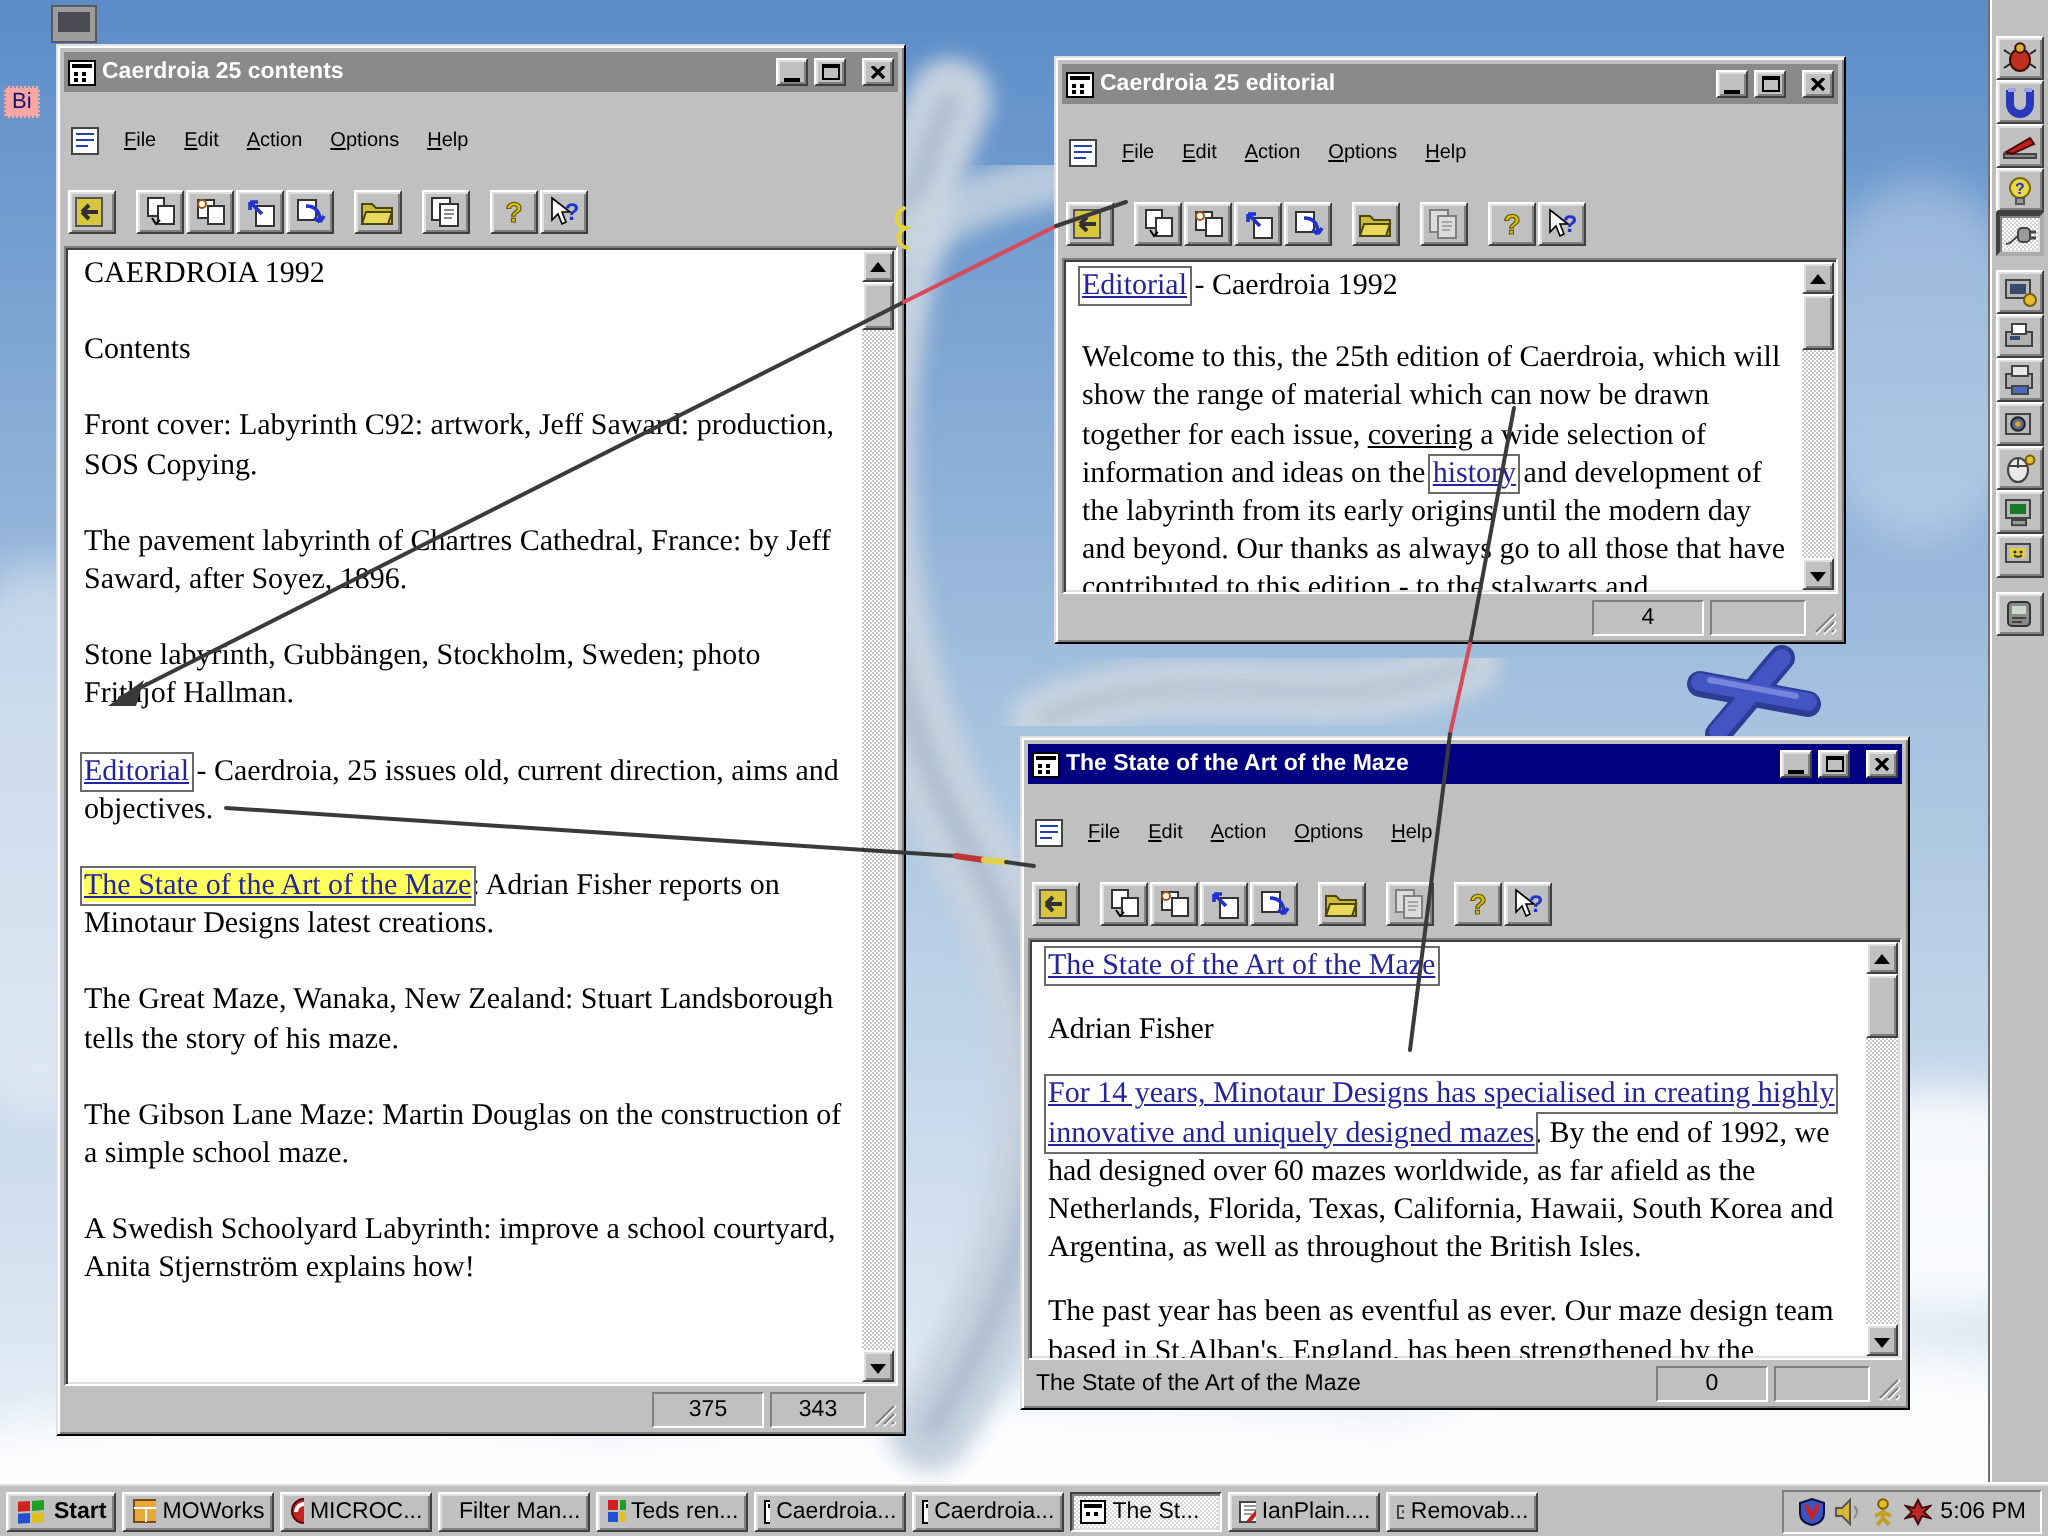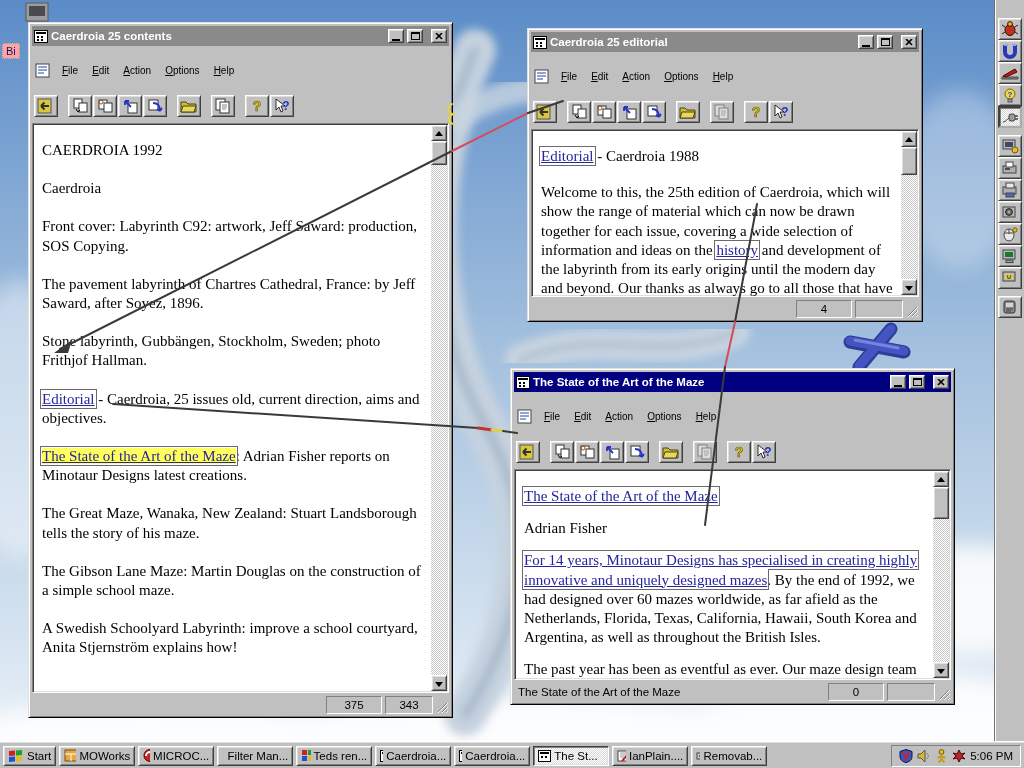--- a/index.html
+++ b/index.html
@@ -30,29 +30,29 @@
   .menu-item{display:inline-block;padding:2px 7px;cursor:default}
   .menu-item::first-letter{text-decoration:underline}
   .menu-doc{margin:0 4px 0 1px}
   .toolbar{height:28px;flex:0 0 28px;display:flex;align-items:center;gap:1px;padding:2px 2px 3px}
   .tbtn{width:24px;height:22px;padding:0;display:grid;place-items:center}
   .tbtn.disabled svg{opacity:.45;filter:grayscale(1)}
   .tgap{width:8px;flex:0 0 8px}
   .content{flex:1;min-height:0;display:flex;background:#fff;margin-bottom:3px;
            border:1px solid;border-color:#808080 #fff #fff #808080;
            box-shadow:inset 1px 1px 0 #404040,inset -1px -1px 0 #dfdfdf}
-  .doc{flex:1;min-width:0;overflow:hidden;padding:17px 5px 0 9px;color:#000;
+  .doc{flex:1;min-width:0;overflow:hidden;padding:4px 5px 0 9px;color:#000;
        font-family:"Liberation Serif","DejaVu Serif",serif;font-size:15px;line-height:19.2px}
   .doc p{margin:0 0 19px}
   .ed .doc p{margin:0 0 17px}
   .mz .doc p{margin:0 0 13px}
   .dlink{color:#24249c;text-decoration:underline}
   .lbox{outline:1px solid #6a6a6a;outline-offset:1px}
   .hly{background:#ffff5e}
-  .uplain{}
+  .uplain{text-decoration:underline}
   
   .vscroll{flex:0 0 16px;display:flex;flex-direction:column;margin:1px 1px 1px 0}
   .sarrow{height:16px;flex:0 0 16px;position:relative;padding:0}
   .sarrow.up::after{content:"";position:absolute;left:3px;top:5px;border:4px solid transparent;
                     border-bottom:5px solid #000;border-top:0}
   .sarrow.down::after{content:"";position:absolute;left:3px;top:6px;border:4px solid transparent;
                       border-top:5px solid #000;border-bottom:0}
   .strack{flex:1;position:relative;
           background-image:conic-gradient(#fff 25%,#c8c8c8 0 50%,#fff 0 75%,#c8c8c8 0);
           background-size:2px 2px}
@@ -74,21 +74,21 @@
                background-image:conic-gradient(#fff 25%,#d4d4d4 0 50%,#fff 0 75%,#d4d4d4 0);
                background-size:2px 2px}
   .sgap{height:7px;flex:0 0 7px}
   
   #taskbar{position:absolute;left:0;right:0;bottom:0;height:26px;background:#c0c0c0;z-index:60;
            border-top:1px solid #dfdfdf;box-shadow:0 -1px 0 #fff;
            display:flex;align-items:center;gap:3px;padding:0 3px;box-sizing:border-box}
   .task{height:20px;display:flex;align-items:center;gap:3px;padding:0 4px;font-size:11.5px;
         white-space:nowrap;overflow:hidden;font-family:inherit}
   .task.app{width:76px;flex:0 0 76px}
-  .task.start{font-weight:normal;flex:0 0 auto}
+  .task.start{font-weight:bold;flex:0 0 auto}
   .task.pressed{border-color:#404040 #fff #fff #404040;
                 box-shadow:inset 1px 1px 0 #808080,inset -1px -1px 0 #dfdfdf;
                 background-image:conic-gradient(#fff 25%,#d9d9d9 0 50%,#fff 0 75%,#d9d9d9 0);
                 background-size:2px 2px;font-weight:normal}
   #tray{margin-left:auto;height:20px;display:flex;align-items:center;gap:4px;padding:0 7px;font-size:11.5px}
   
   #overlay{position:absolute;inset:0;z-index:50;pointer-events:none}
 </style>
 </head>
 <body>
@@ -234,21 +234,21 @@
     <button class="tbtn raised">
         <svg width="18" height="16">
           <path d="M3 1 L3 12 L6 9 L8 14 L10 13 L8 8 L12 8 Z" fill="#fff" stroke="#000" stroke-width=".8"></path>
           <text x="13" y="12" text-anchor="middle" font-size="12" font-weight="bold" fill="#2233cc">?</text>
         </svg>
       </button>
   </div>
   <div class="content">
     <div class="doc">
       <p>CAERDROIA 1992</p>
-      <p>Caerdroia</p>
+      <p>Contents</p>
       <p>Front cover: Labyrinth C92: artwork, Jeff Saward: production, SOS Copying.</p>
       <p>The pavement labyrinth of Chartres Cathedral, France: by Jeff Saward, after Soyez, 1896.</p>
       <p>Stone labyrinth, Gubbängen, Stockholm, Sweden; photo Frithjof Hallman.</p>
       <p><span class="dlink lbox">Editorial</span><span> - Caerdroia, 25 issues old, current direction, aims and objectives.</span></p>
       <p><span class="dlink lbox hly">The State of the Art of the Maze</span><span>: Adrian Fisher reports on Minotaur Designs latest creations.</span></p>
       <p>The Great Maze, Wanaka, New Zealand: Stuart Landsborough tells the story of his maze.</p>
       <p>The Gibson Lane Maze: Martin Douglas on the construction of a simple school maze.</p>
       <p>A Swedish Schoolyard Labyrinth: improve a school courtyard, Anita Stjernström explains how!</p>
 
     </div>
@@ -365,21 +365,21 @@
       </button>
     <button class="tbtn raised">
         <svg width="18" height="16">
           <path d="M3 1 L3 12 L6 9 L8 14 L10 13 L8 8 L12 8 Z" fill="#fff" stroke="#000" stroke-width=".8"></path>
           <text x="13" y="12" text-anchor="middle" font-size="12" font-weight="bold" fill="#2233cc">?</text>
         </svg>
       </button>
   </div>
   <div class="content">
     <div class="doc">
-      <p><span class="dlink lbox">Editorial</span><span> - Caerdroia 1988</span></p>
+      <p><span class="dlink lbox">Editorial</span><span> - Caerdroia 1992</span></p>
       <p><span>Welcome to this, the 25th edition of Caerdroia, which will show the range of material which can now be drawn together for each issue, </span><span class="uplain">covering</span><span> a wide selection of information and ideas on the </span><span class="dlink lbox">history</span><span> and development of the labyrinth from its early origins until the modern day and beyond. Our thanks as always go to all those that have contributed to this edition - to the stalwarts and newcomers alike - and we extend our usual invitation to all of you to submit material for future issues.</span></p>
     </div>
     <div class="vscroll">
       <button class="sarrow up raised"></button>
       <div class="strack">
           <div class="sthumb raised" style="top:0;height:26px"></div>
         </div>
       <button class="sarrow down raised"></button>
     </div>
   </div>

